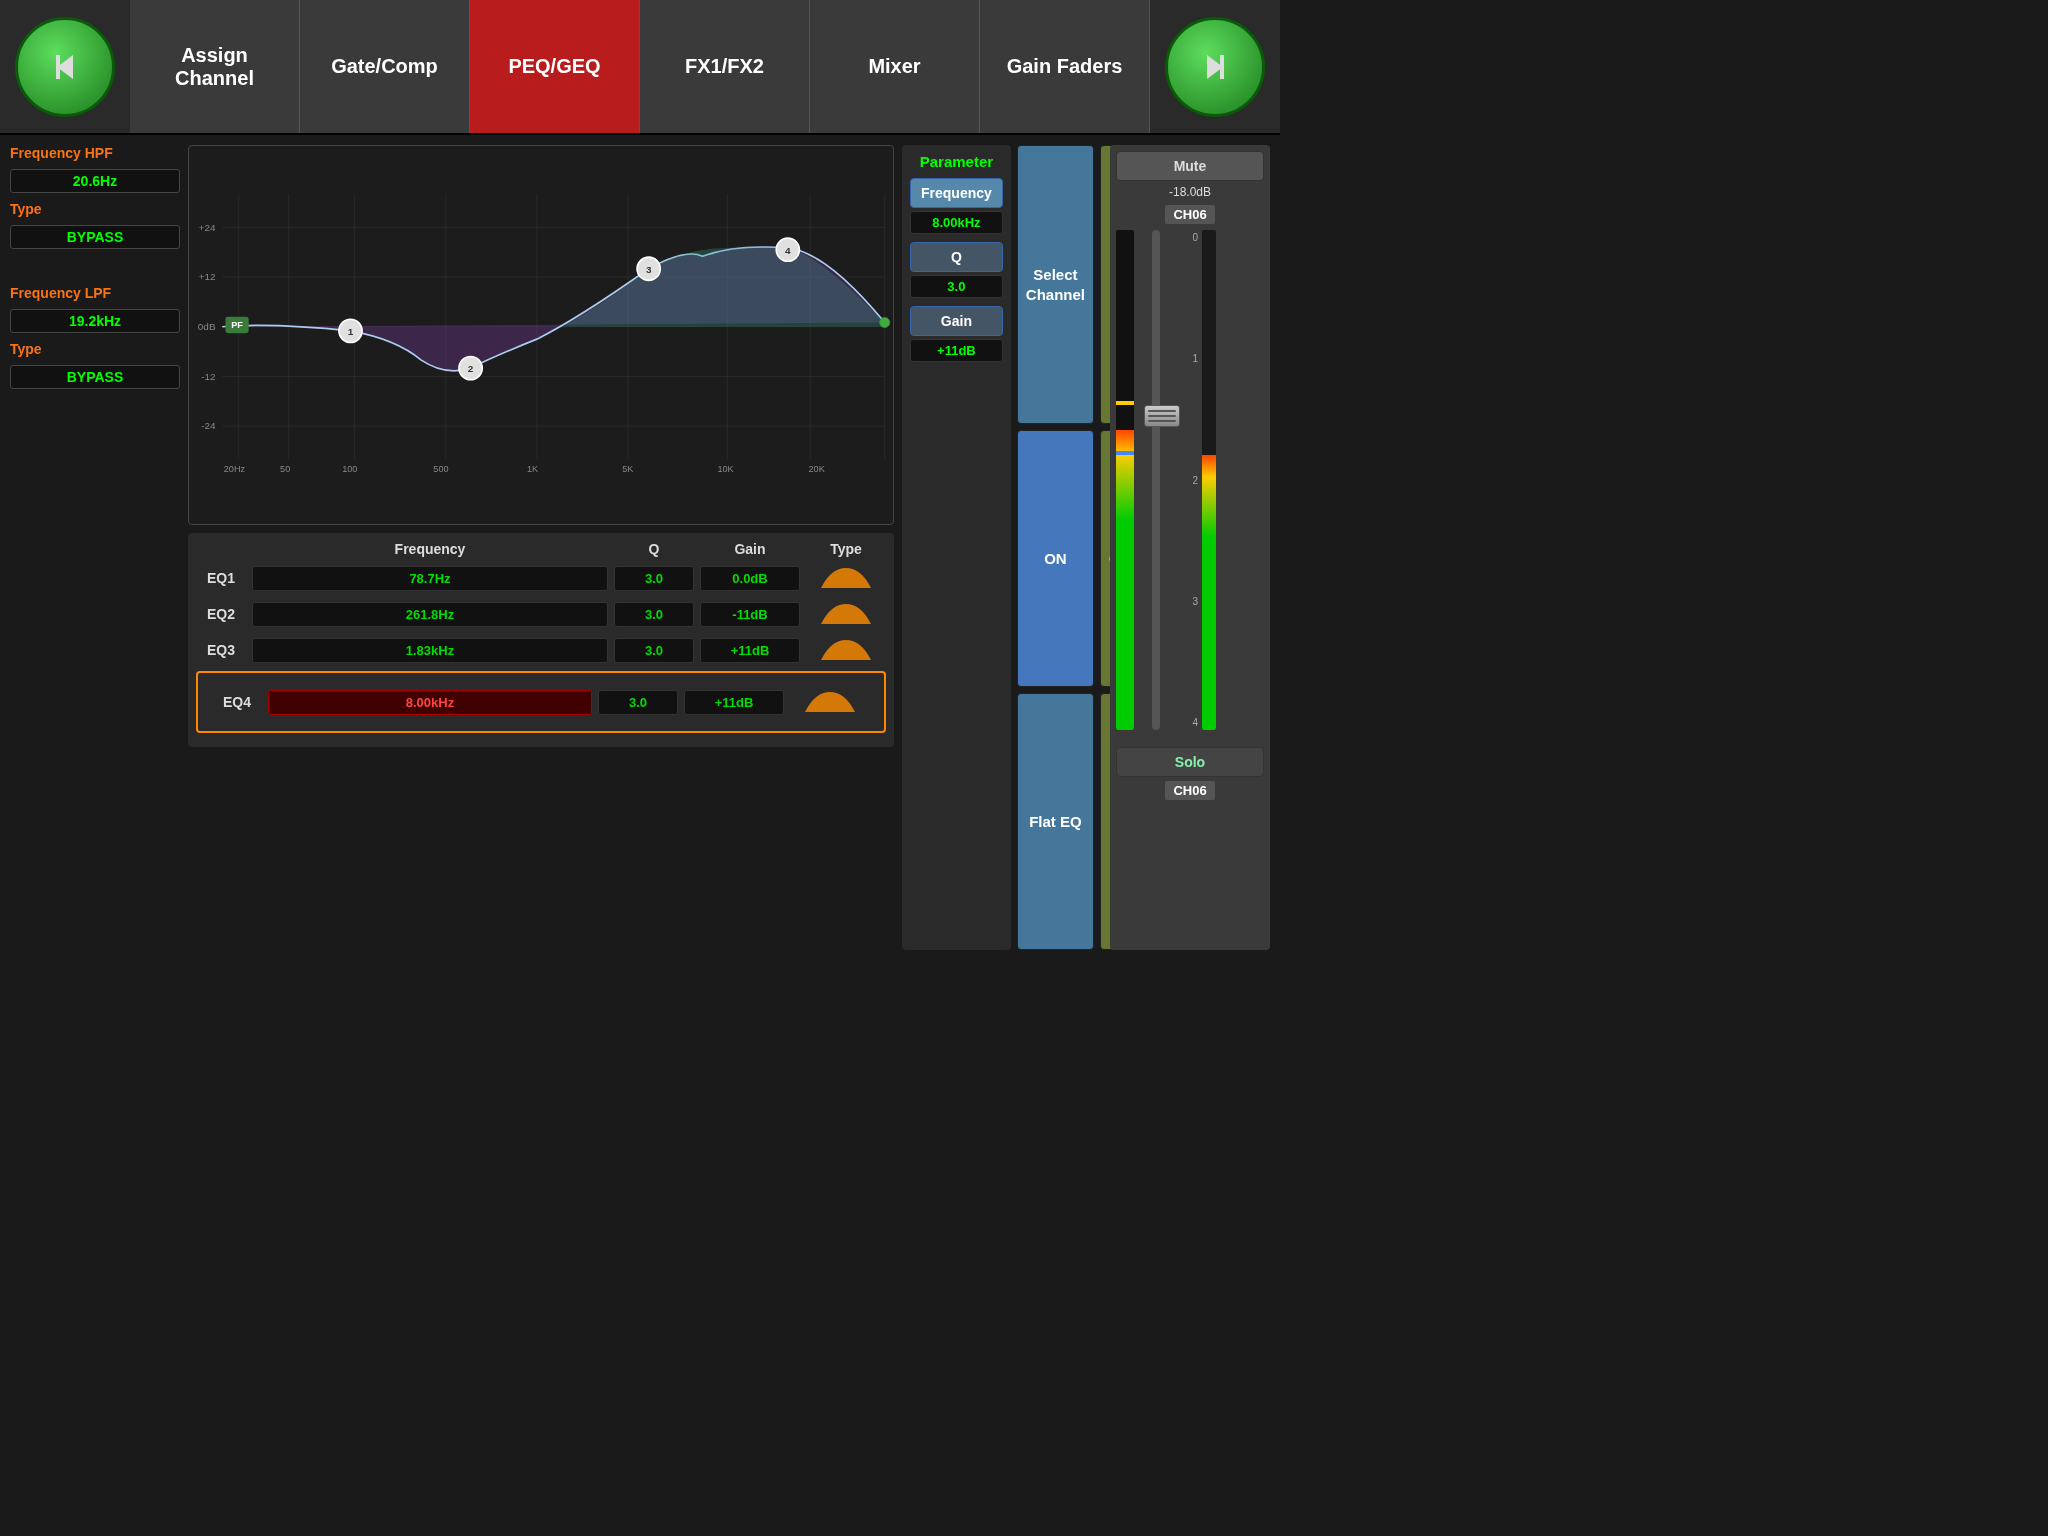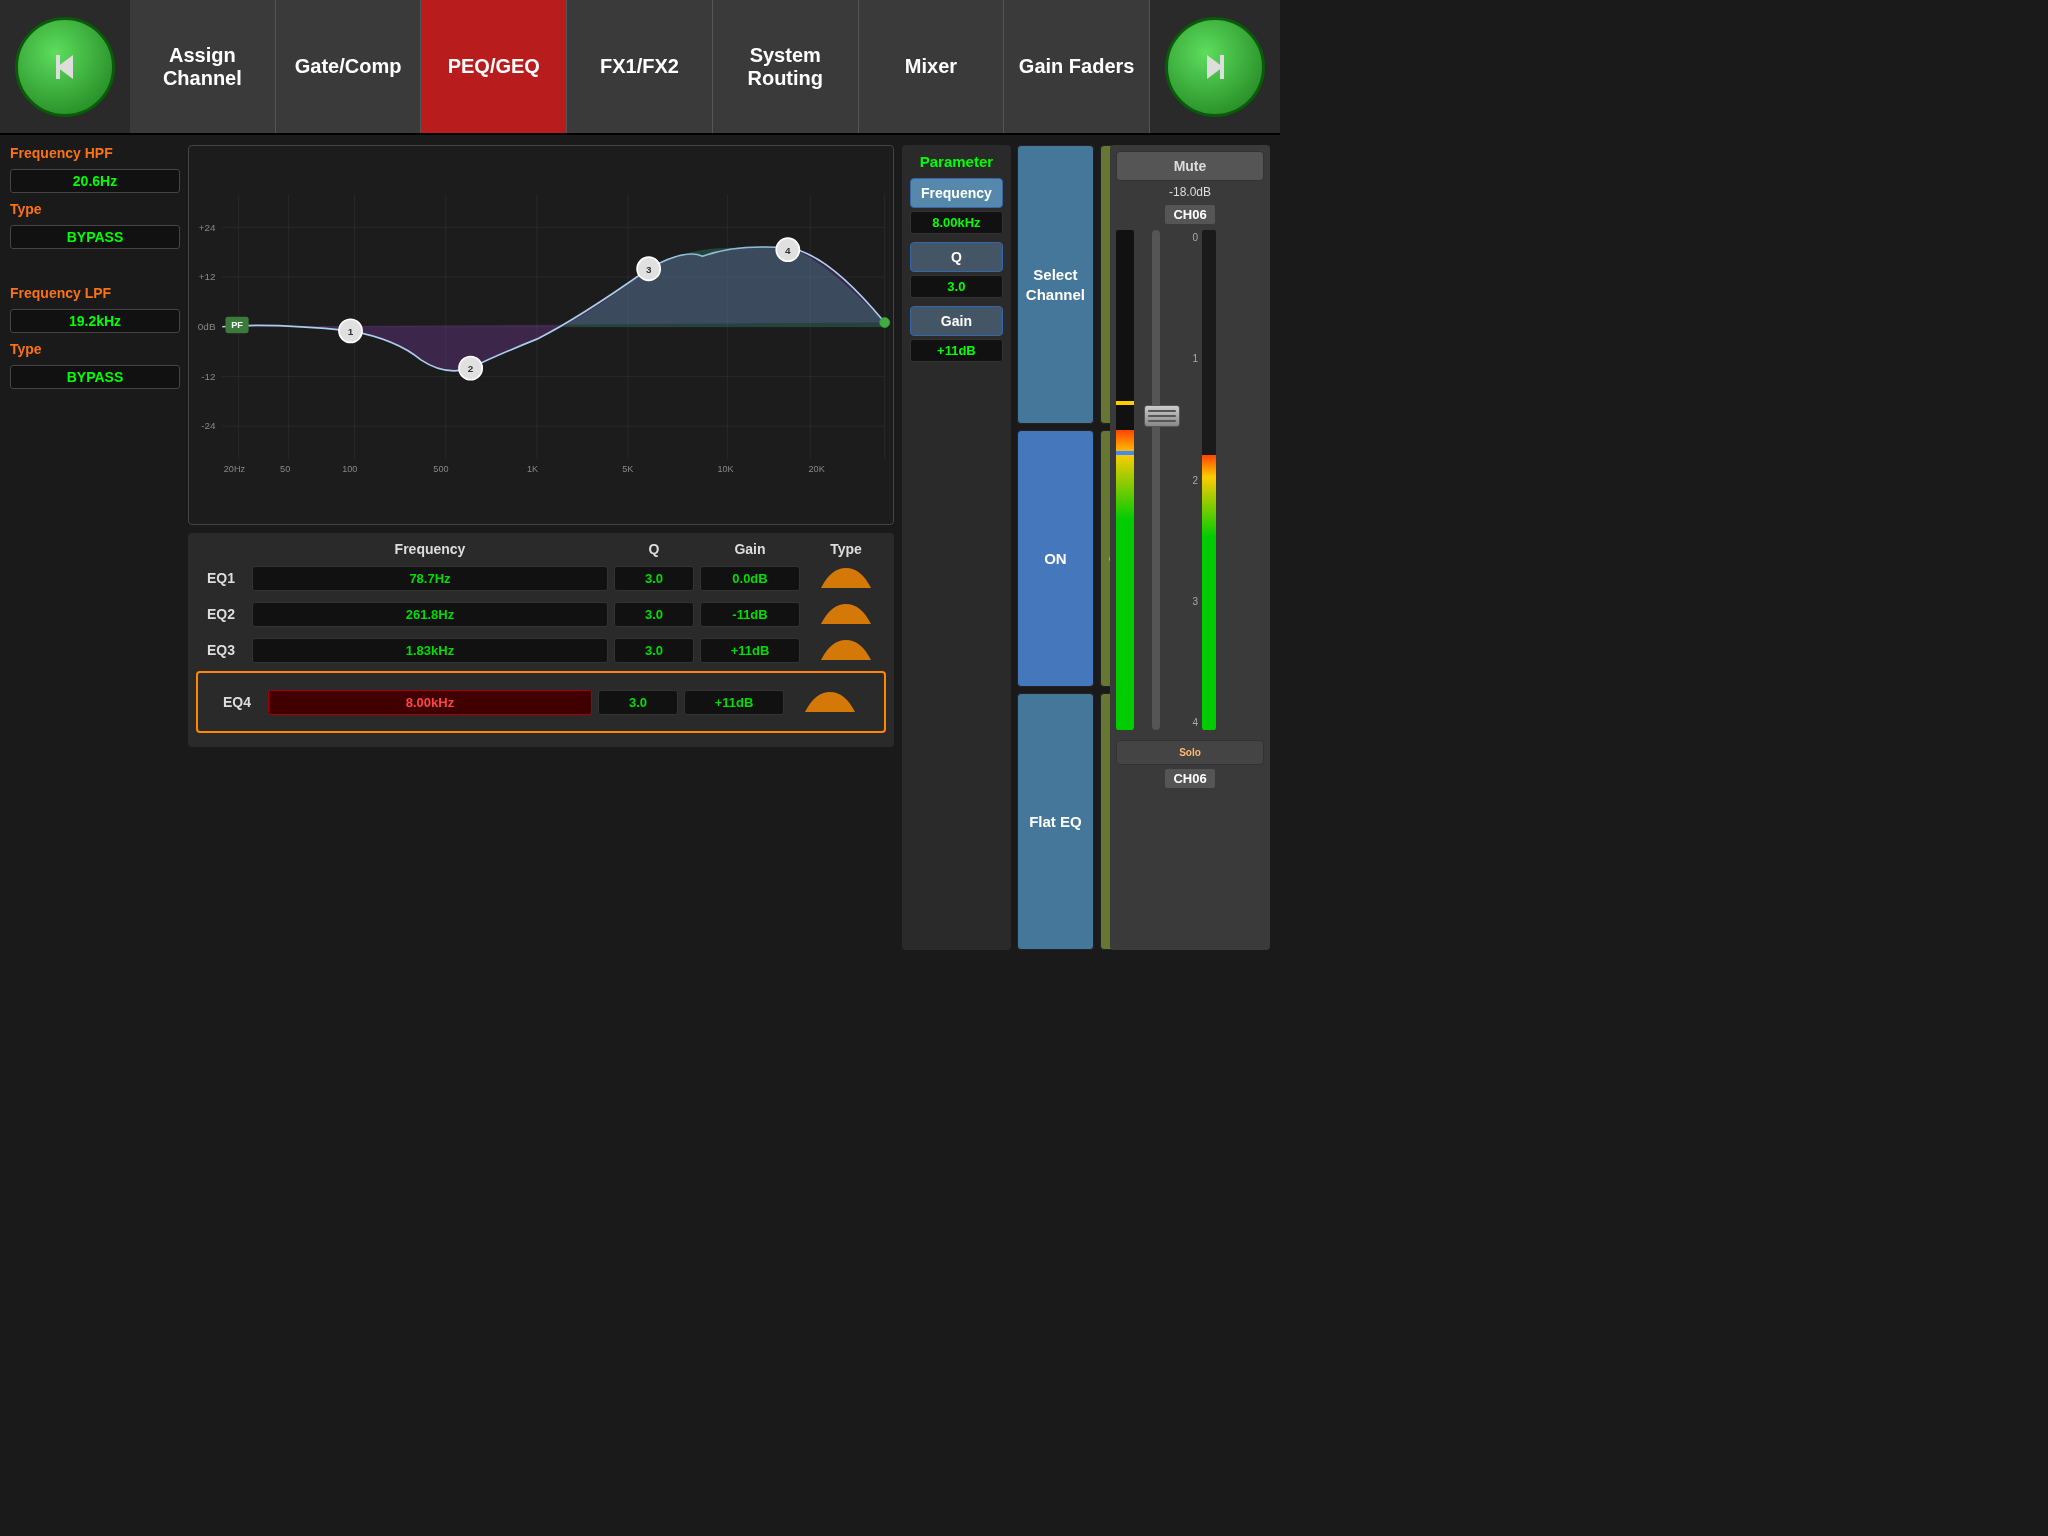--- a/index.html
+++ b/index.html
@@ -356,25 +356,25 @@
       height: 100%;
       padding: 2px 0;
       text-align: right;
       width: 20px;
     }
     .solo-btn {
       background: #444;
       border: 1px solid #333;
       border-radius: 4px;
       padding: 6px 20px;
-      color: #fdba74;
-      font-size: 10px;
+      color: #86efac;
+      font-size: 14px;
       font-weight: bold;
       cursor: pointer;
-      margin-top: 10px;
+      margin-top: 17px;
       width: 100%;
       text-align: center;
     }
     .ch-name-bottom {
       font-size: 13px;
       font-weight: bold;
       color: #fff;
       background: #555;
       padding: 2px 8px;
       border-radius: 2px;
@@ -398,22 +398,20 @@
       </svg>
   </div>
 
   <div class="nav-tabs">
 
   <div class="nav-tab">Assign
 Channel</div>
       <div class="nav-tab">Gate/Comp</div>
       <div class="nav-tab active">PEQ/GEQ</div>
       <div class="nav-tab">FX1/FX2</div>
-      <div class="nav-tab">System
-Routing</div>
       <div class="nav-tab">Mixer</div>
       <div class="nav-tab">Gain
 Faders</div>
     </div>
 
   <div class="nav-btn-circle">
     <svg viewBox="0 0 40 40">
         <polygon points="12,8 28,20 12,32" fill="#ddd"></polygon>
         <rect x="25" y="8" width="4" height="24" fill="#ddd"></rect>
       </svg>

